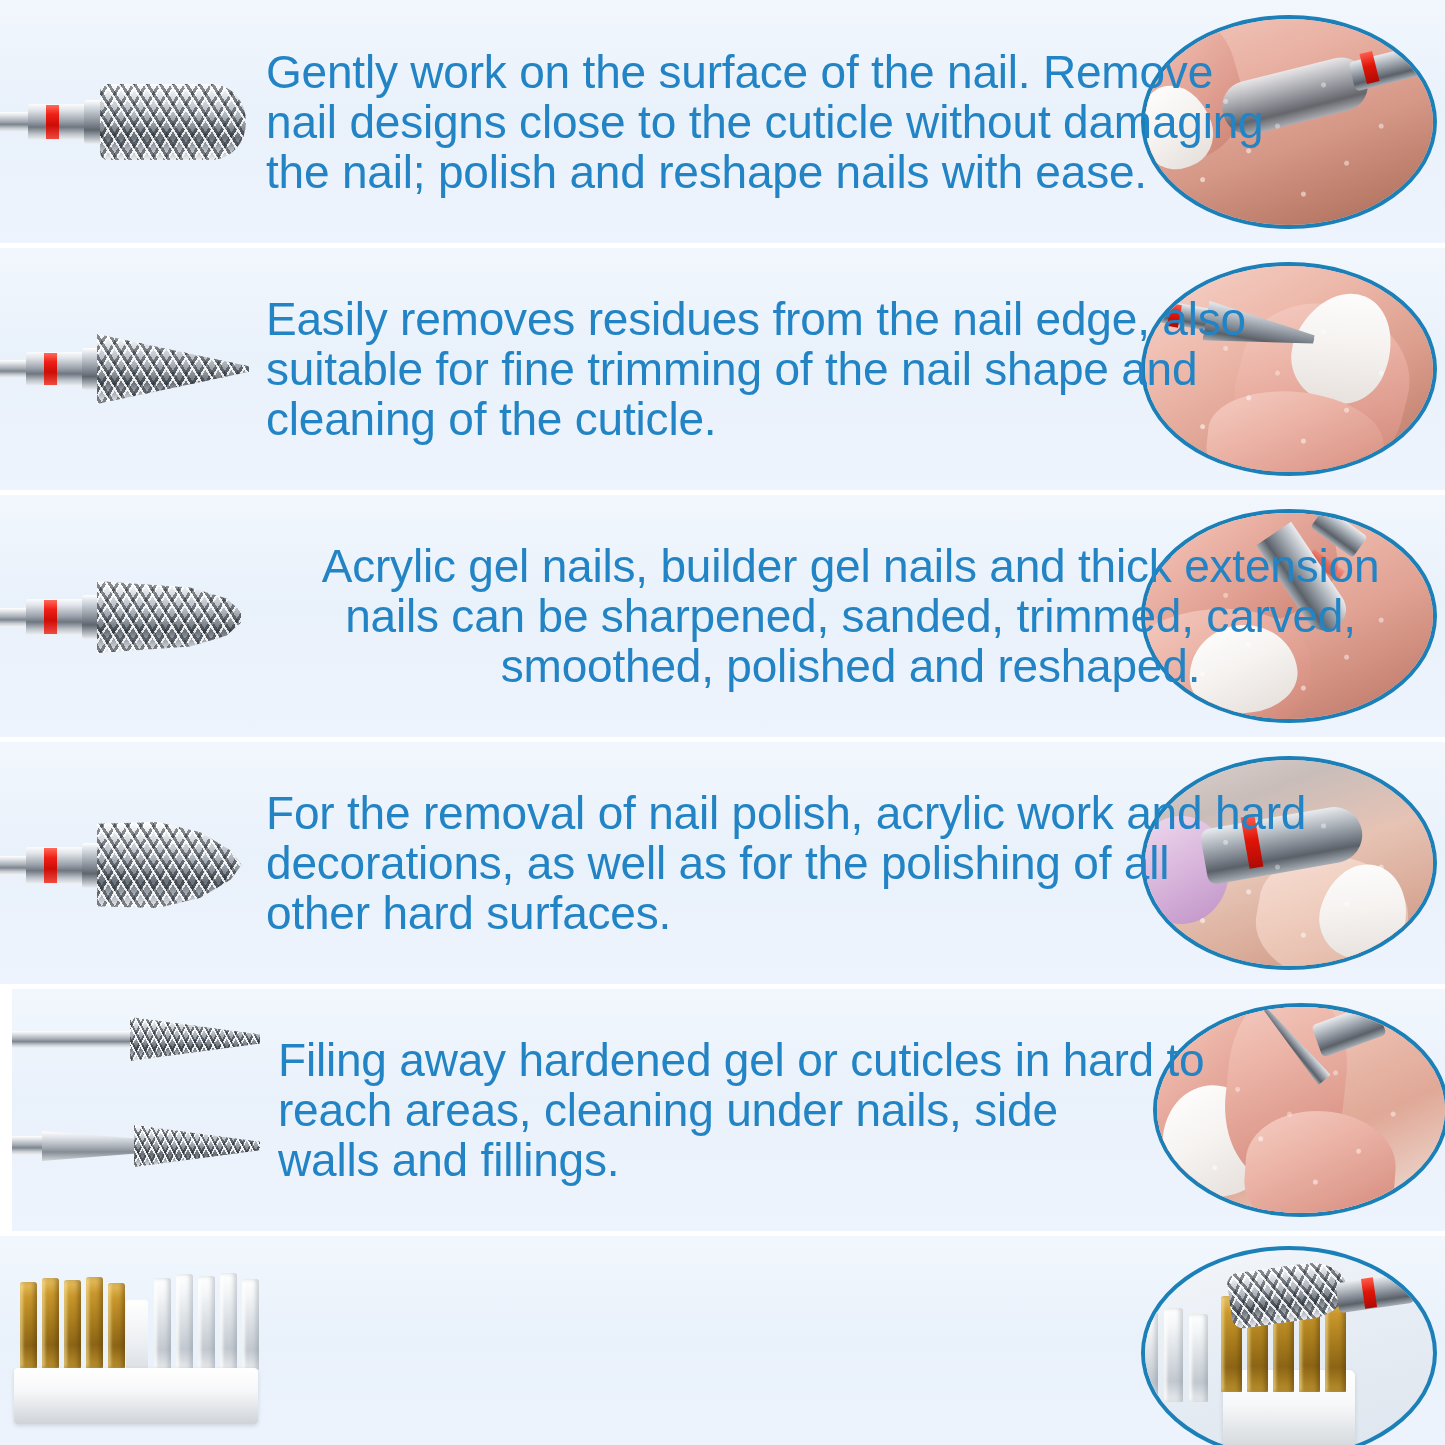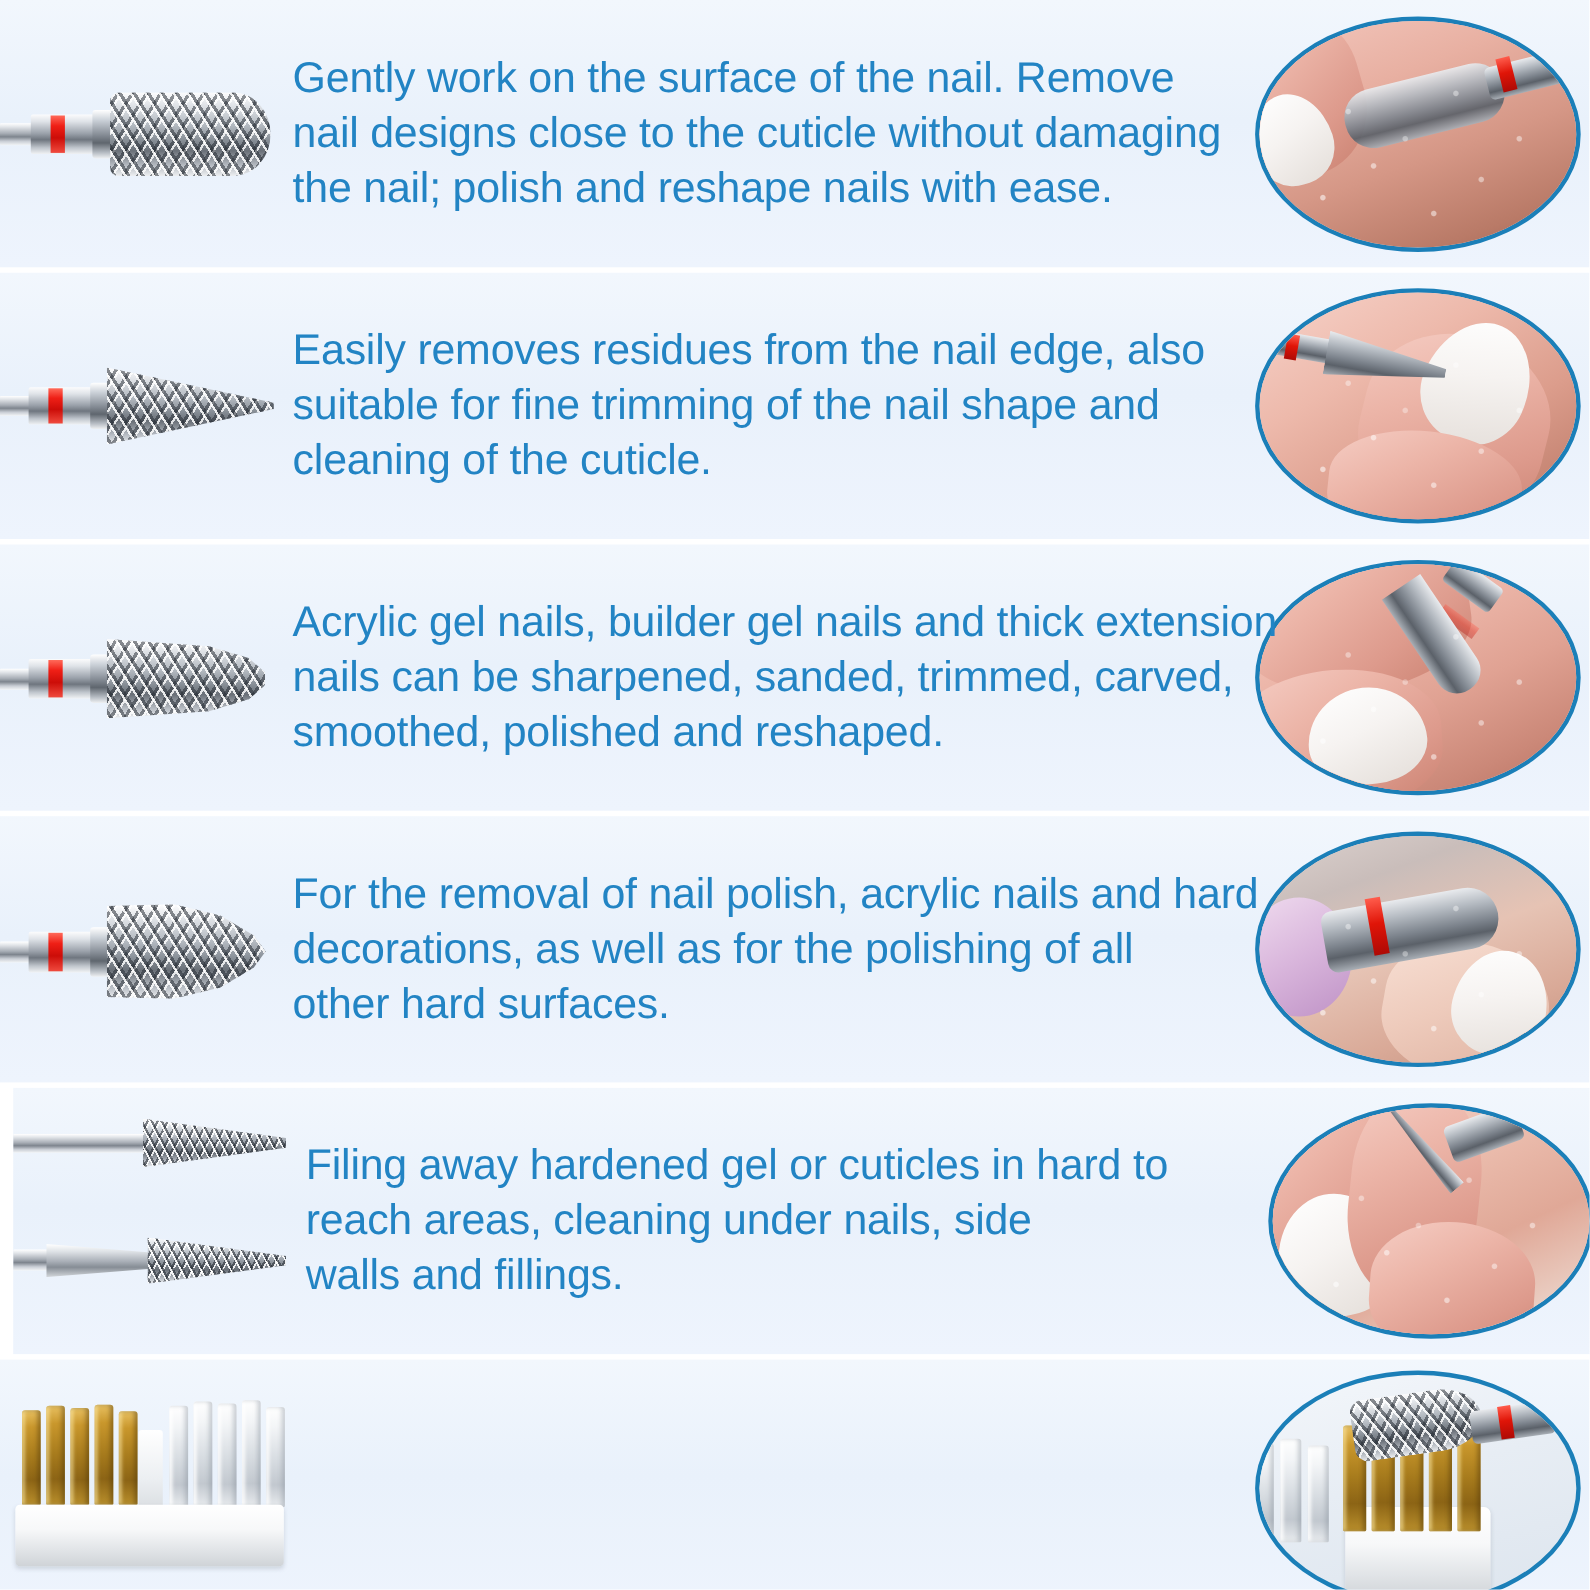--- a/index.html
+++ b/index.html
@@ -23,21 +23,21 @@
   .row {
     position: relative;
     width: 1445px;
     display: flex;
     align-items: center;
     background: linear-gradient(180deg, #f2f7fd 0%, #e9f1fb 45%, #eef4fd 100%);
     overflow: hidden;
   }
   .row.r1 { height: 243px; }
   .row.r2 { height: 242px; }
-  .row.r3 { height: 242px; }
+  .row.r3 { height: 242px; text-align: center; }
   .row.r4 { height: 242px; }
   .row.r5 { height: 242px; margin-left: 12px; }
   .row.r6 { height: 234px; }
 
   .row-gap {
     width: 1445px;
     height: 5px;
     background: #ffffff;
   }
 
@@ -52,21 +52,21 @@
   
   .text-col {
     flex: 1 1 auto;
     padding-left: 14px;
     padding-right: 10px;
     position: relative;
     z-index: 3;
   }
   .feature-text {
     color: #2284c4;
-    font-size: 39px;
+    font-size: 46px;
     line-height: 50px;
     font-weight: 400;
     letter-spacing: -0.2px;
     white-space: pre-line;
   }
 
   
   .photo-col {
     position: absolute;
     right: 8px;
@@ -313,21 +313,21 @@
       <div class="bit-wrap" style="left:0px; top:74px; width:252px; height:96px;">
         <div class="shank" style="left:0px; top:40px; width:28px; height:19px;"></div>
         <div class="collar" style="left:26px; top:31px; width:58px; height:37px;"></div>
         <div class="redband" style="left:44px; top:32px; width:13px; height:35px;"></div>
         <div class="ring" style="left:82px; top:27px; width:17px; height:45px;"></div>
         <div class="head shape-flame" style="left:97px; top:6px; width:152px; height:86px;"></div>
       </div>
     </div>
 
     <div class="text-col">
-      <div class="feature-text">For the removal of nail polish, acrylic nails and hard
+      <div class="feature-text">For the removal of nail polish, acrylic work and hard
 decorations, as well as for the polishing of all
 other hard surfaces.</div>
     </div>
 
     <div class="photo-col">
       <div class="photo-ellipse">
         <div class="skin" style="inset:0; background:linear-gradient(160deg,#ddd3d0 0%,#c9bdba 24%,#e6c3b4 50%,#d9a997 76%,#c08f7d 100%);"></div>
         <div class="finger" style="left:112px; top:96px; width:150px; height:126px; transform:rotate(10deg); background:linear-gradient(150deg,#f8e1d6 0%,#eecbbc 45%,#dcae9c 100%);"></div>
         <div class="nail-white" style="left:176px; top:104px; width:86px; height:96px; transform:rotate(14deg);"></div>
         <div class="skin" style="left:-12px; top:56px; width:96px; height:108px; border-radius:50%; background:linear-gradient(150deg,#f0dcef 0%,#d9b6dc 50%,#bf92c6 100%);"></div>

